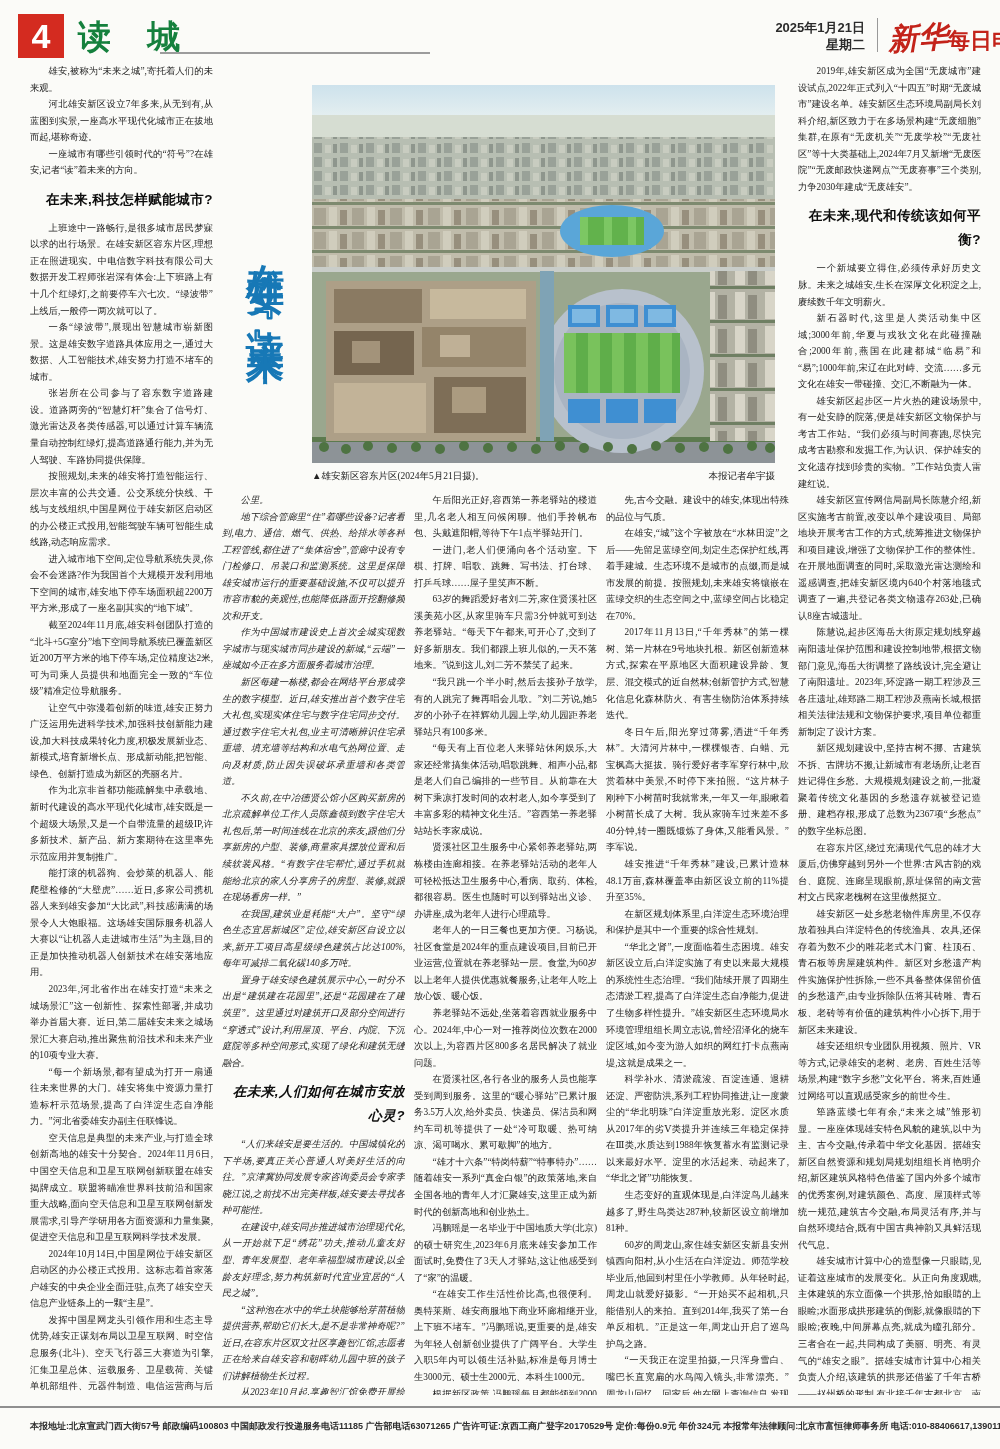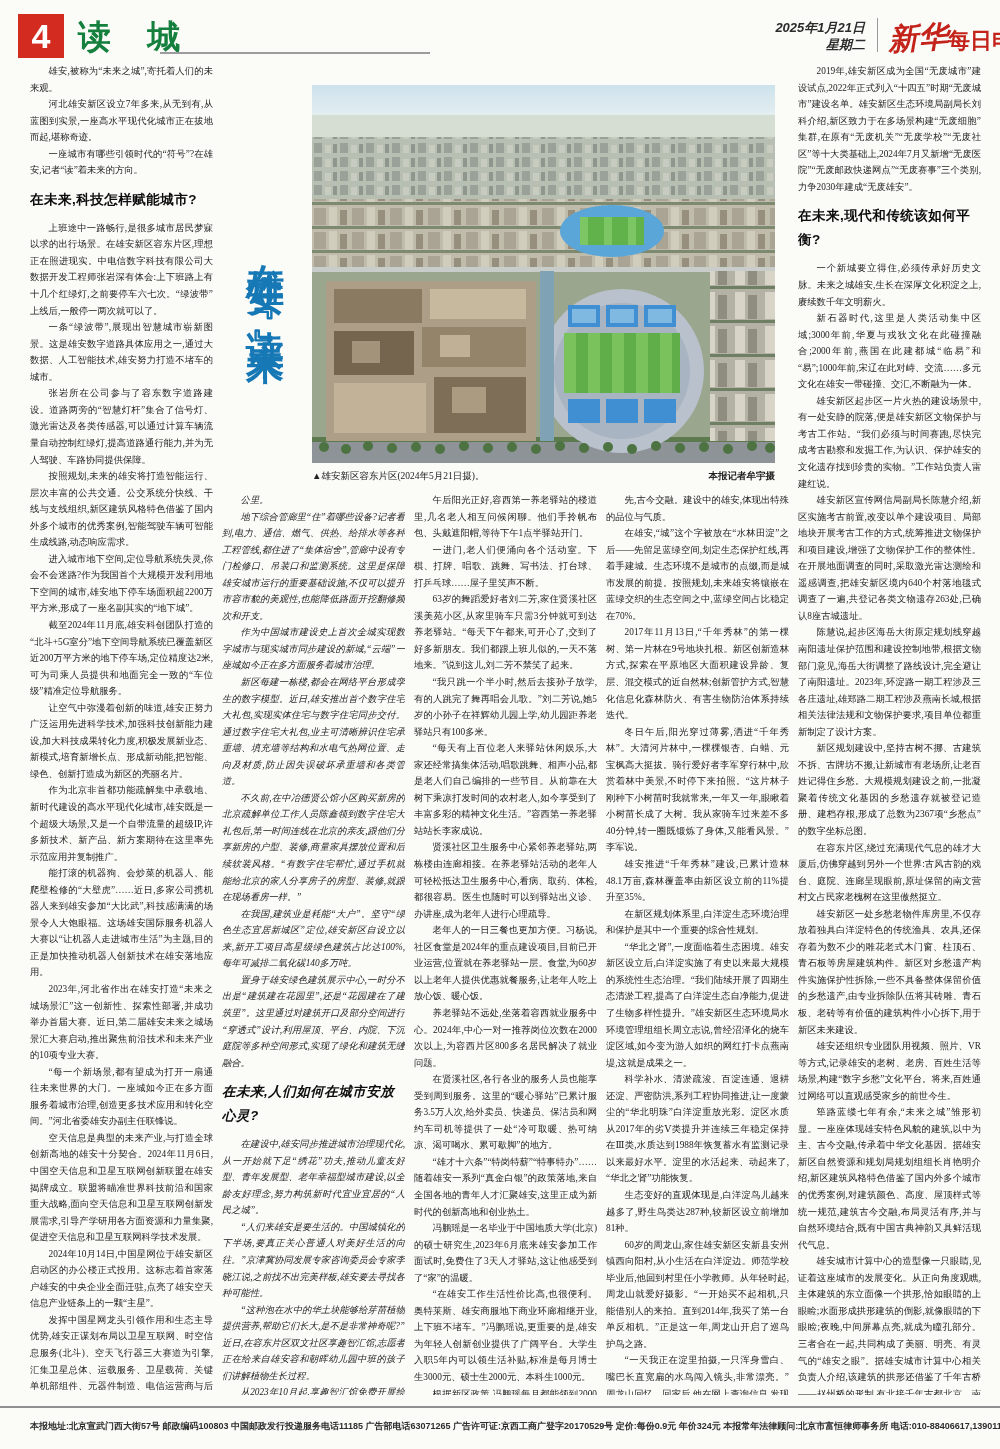--- a/index.html
+++ b/index.html
@@ -19,21 +19,21 @@
   }
   #section-title{
     left:78px;top:16px;height:42px;
     color:#15803d;font-size:33px;font-weight:bold;
     letter-spacing:14px;line-height:42px;white-space:nowrap;
   }
   #header-rule{left:160px;top:52px;width:270px;height:2px;background:#9c9c9c;}
   #date-block{
     left:700px;top:19px;width:165px;text-align:right;
     font-family:"Liberation Sans","DejaVu Sans",sans-serif;
-    font-size:13px;font-weight:bold;color:#2b2b2b;line-height:17px;font-style:italic;
+    font-size:13px;font-weight:bold;color:#2b2b2b;line-height:17px;
   }
   #masthead-divider{left:877px;top:18px;width:1px;height:34px;background:#999;}
   #masthead{left:888px;top:18px;width:105px;white-space:nowrap;color:#c3231a;}
   #masthead .script{
     font-size:30px;font-weight:bold;font-style:italic;
     display:inline-block;transform:rotate(-4deg);
     font-family:"Liberation Serif","DejaVu Serif",serif;
   }
   #masthead .rest{
     font-size:22px;font-weight:bold;letter-spacing:0px;
@@ -45,29 +45,29 @@
     writing-mode:vertical-rl;text-orientation:upright;
     font-size:38px;font-weight:bold;color:#1778b6;
     letter-spacing:5px;line-height:82px;text-align:center;
   }
   
   #photo-wrap{left:312px;top:85px;width:463px;height:378px;background:#b8c0b4;}
   #caption-row{
     left:312px;top:470px;width:463px;height:16px;
     font-size:9.5px;color:#222;
   }
-  #caption-row .credit{float:right;font-weight:bold;margin-left:38px;}
+  #caption-row .credit{float:right;font-weight:normal;margin-left:38px;}
   
   .news-col{
     width:183px;text-align:justify;overflow:hidden;
     font-size:9.3px;line-height:1.78;color:#1c1c1c;
   }
   .news-col p{margin:0;text-indent:2em;}
   .news-col h3{
-    margin:9px 0 8px 0;text-indent:0;text-align:left;
+    margin:9px 0 8px 0;text-indent:0;text-align:right;
     font-size:13.5px;font-weight:bold;color:#0d0d0d;letter-spacing:0.5px;
     font-family:"Liberation Sans","DejaVu Sans",sans-serif;
   }
   #colL{left:30px;top:63px;height:1332px;}
   #colA{left:222px;top:492px;height:903px;font-style:italic;}
   #colB{left:414px;top:492px;height:903px;}
   #colC{left:606px;top:492px;height:903px;}
   #colD{left:798px;top:63px;height:1332px;}
   
   #footer-rule{left:0px;top:1406px;width:1000px;height:2px;background:#8f8f8f;}
@@ -212,43 +212,43 @@
 </div>
 
 <div class="abs news-col" id="colL">
     <p>雄安,被称为“未来之城”,寄托着人们的未来观。</p>
     <p>河北雄安新区设立7年多来,从无到有,从蓝图到实景,一座高水平现代化城市正在拔地而起,堪称奇迹。</p>
     <p>一座城市有哪些引领时代的“符号”?在雄安,记者“读”着未来的方向。</p>
     <h3>在未来,科技怎样赋能城市?</h3>
     <p>上班途中一路畅行,是很多城市居民梦寐以求的出行场景。在雄安新区容东片区,理想正在照进现实。中电信数字科技有限公司大数据开发工程师张岩深有体会:上下班路上有十几个红绿灯,之前要停车六七次。“绿波带”上线后,一般停一两次就可以了。</p>
     <p>一条“绿波带”,展现出智慧城市崭新图景。这是雄安数字道路具体应用之一,通过大数据、人工智能技术,雄安努力打造不堵车的城市。</p>
     <p>张岩所在公司参与了容东数字道路建设。道路两旁的“智慧灯杆”集合了信号灯、激光雷达及各类传感器,可以通过计算车辆流量自动控制红绿灯,提高道路通行能力,并为无人驾驶、车路协同提供保障。</p>
-    <p>按照规划,未来的雄安将打造智能运行、层次丰富的公共交通。公交系统分快线、干线与支线组织,新区建筑风格特色借鉴了国内外多个城市的优秀案例,智能驾驶车辆可智能生成线路,动态响应需求。</p>
+    <p>按照规划,未来的雄安将打造智能运行、层次丰富的公共交通。公交系统分快线、干线与支线组织,中国星网位于雄安新区启动区的办公楼正式投用,智能驾驶车辆可智能生成线路,动态响应需求。</p>
     <p>进入城市地下空间,定位导航系统失灵,你会不会迷路?作为我国首个大规模开发利用地下空间的城市,雄安地下停车场面积超2200万平方米,形成了一座名副其实的“地下城”。</p>
     <p>截至2024年11月底,雄安科创团队打造的“北斗+5G室分”地下空间导航系统已覆盖新区近200万平方米的地下停车场,定位精度达2米,可为司乘人员提供和地面完全一致的“车位级”精准定位导航服务。</p>
     <p>让空气中弥漫着创新的味道,雄安正努力广泛运用先进科学技术,加强科技创新能力建设,加大科技成果转化力度,积极发展新业态、新模式,培育新增长点、形成新动能,把智能、绿色、创新打造成为新区的亮丽名片。</p>
     <p>作为北京非首都功能疏解集中承载地、新时代建设的高水平现代化城市,雄安既是一个超级大场景,又是一个自带流量的超级IP,许多新技术、新产品、新方案期待在这里率先示范应用并复制推广。</p>
     <p>能打滚的机器狗、会炒菜的机器人、能爬壁检修的“大壁虎”……近日,多家公司携机器人来到雄安参加“大比武”,科技感满满的场景令人大饱眼福。这场雄安国际服务机器人大赛以“让机器人走进城市生活”为主题,目的正是加快推动机器人创新技术在雄安落地应用。</p>
     <p>2023年,河北省作出在雄安打造“未来之城场景汇”这一创新性、探索性部署,并成功举办首届大赛。近日,第二届雄安未来之城场景汇大赛启动,推出聚焦前沿技术和未来产业的10项专业大赛。</p>
-    <p>“每一个新场景,都有望成为打开一扇通往未来世界的大门。一座城如今正在多方面服务着城市治理,创造更多技术应用和转化空间。”河北省委雄安办副主任联锋说。</p>
+    <p>“每一个新场景,都有望成为打开一扇通往未来世界的大门。雄安将集中资源力量打造标杆示范场景,提高了白洋淀生态自净能力。”河北省委雄安办副主任联锋说。</p>
     <p>空天信息是典型的未来产业,与打造全球创新高地的雄安十分契合。2024年11月6日,中国空天信息和卫星互联网创新联盟在雄安揭牌成立。联盟将瞄准世界科技前沿和国家重大战略,面向空天信息和卫星互联网创新发展需求,引导产学研用各方面资源和力量集聚,促进空天信息和卫星互联网科学技术发展。</p>
     <p>2024年10月14日,中国星网位于雄安新区启动区的办公楼正式投用。这标志着首家落户雄安的中央企业全面迁驻,点亮了雄安空天信息产业链条上的一颗“主星”。</p>
     <p>发挥中国星网龙头引领作用和生态主导优势,雄安正谋划布局以卫星互联网、时空信息服务(北斗)、空天飞行器三大赛道为引擎,汇集卫星总体、运载服务、卫星载荷、关键单机部组件、元器件制造、电信运营商与后台服务企业等细分领域的空天信息产业链条。</p>
   </div>
 <div class="abs news-col" id="colA">
     <p>公里。</p>
     <p>地下综合管廊里“住”着哪些设备?记者看到,电力、通信、燃气、供热、给排水等各种工程管线,都住进了“集体宿舍”,管廊中设有专门检修口、吊装口和监测系统。这里是保障雄安城市运行的重要基础设施,不仅可以提升市容市貌的美观性,也能降低路面开挖翻修频次和开支。</p>
     <p>作为中国城市建设史上首次全城实现数字城市与现实城市同步建设的新城,“云端”一座城如今正在多方面服务着城市治理。</p>
     <p>新区每建一栋楼,都会在网络平台形成孪生的数字模型。近日,雄安推出首个数字住宅大礼包,实现实体住宅与数字住宅同步交付。通过数字住宅大礼包,业主可清晰辨识住宅承重墙、填充墙等结构和水电气热网位置、走向及材质,防止因失误破坏承重墙和各类管道。</p>
     <p>不久前,在中冶德贤公馆小区购买新房的北京疏解单位工作人员陈鑫领到数字住宅大礼包后,第一时间连线在北京的亲友,跟他们分享新房的户型、装修,商量家具摆放位置和后续软装风格。“有数字住宅帮忙,通过手机就能给北京的家人分享房子的房型、装修,就跟在现场看房一样。”</p>
     <p>在我国,建筑业是耗能“大户”。坚守“绿色生态宜居新城区”定位,雄安新区自设立以来,新开工项目高星级绿色建筑占比达100%,每年可减排二氧化碳140多万吨。</p>
     <p>置身于雄安绿色建筑展示中心,一时分不出是“建筑建在花园里”,还是“花园建在了建筑里”。这里通过对建筑开口及部分空间进行“穿透式”设计,利用屋顶、平台、内院、下沉庭院等多种空间形式,实现了绿化和建筑无缝融合。</p>
     <h3>在未来,人们如何在城市安放心灵?</h3>
+    <p>“人们来雄安是要生活的。中国城镇化的下半场,要真正关心普通人对美好生活的向往。”京津冀协同发展专家咨询委员会专家李晓江说,之前找不出完美样板,雄安要去寻找各种可能性。</p>
     <p>在建设中,雄安同步推进城市治理现代化,从一开始就下足“绣花”功夫,推动儿童友好型、青年发展型、老年幸福型城市建设,以全龄友好理念,努力构筑新时代宜业宜居的“人民之城”。</p>
-    <p>“人们来雄安是要生活的。中国城镇化的下半场,要真正关心普通人对美好生活的向往。”京津冀协同发展专家咨询委员会专家李晓江说,之前找不出完美样板,雄安要去寻找各种可能性。</p>
     <p>“这种泡在水中的华土块能够给芽苗植物提供营养,帮助它们长大,是不是非常神奇呢?”近日,在容东片区双文社区享趣智汇馆,志愿者正在给来自雄安容和朝晖幼儿园中班的孩子们讲解植物生长过程。</p>
     <p>从2023年10月起,享趣智汇馆免费开展绘本阅读、生态种植、非遗体验、书法学习等各类活动,接待儿童2000余名。</p>
   </div>
 <div class="abs news-col" id="colB">
     <p>午后阳光正好,容西第一养老驿站的楼道里,几名老人相互问候闲聊。他们手拎帆布包、头戴遮阳帽,等待下午1点半驿站开门。</p>
     <p>一进门,老人们便涌向各个活动室。下棋、打牌、唱歌、跳舞、写书法、打台球、打乒乓球……屋子里笑声不断。</p>
     <p>63岁的舞蹈爱好者刘二芳,家住贤溪社区溪美苑小区,从家里骑车只需3分钟就可到达养老驿站。“每天下午都来,可开心了,交到了好多新朋友。我们都跟上班儿似的,一天不落地来。”说到这儿,刘二芳不禁笑了起来。</p>
     <p>“我只跳一个半小时,然后去接孙子放学,有的人跳完了舞再唱会儿歌。”刘二芳说,她5岁的小孙子在祥辉幼儿园上学,幼儿园距养老驿站只有100多米。</p>
     <p>“每天有上百位老人来驿站休闲娱乐,大家还经常搞集体活动,唱歌跳舞、相声小品,都是老人们自己编排的一些节目。从前靠在大树下乘凉打发时间的农村老人,如今享受到了丰富多彩的精神文化生活。”容西第一养老驿站站长李家成说。</p>
     <p>贤溪社区卫生服务中心紧邻养老驿站,两栋楼由连廊相接。在养老驿站活动的老年人可轻松抵达卫生服务中心,看病、取药、体检,都很容易。医生也随时可以到驿站出义诊、办讲座,成为老年人进行心理疏导。</p>

